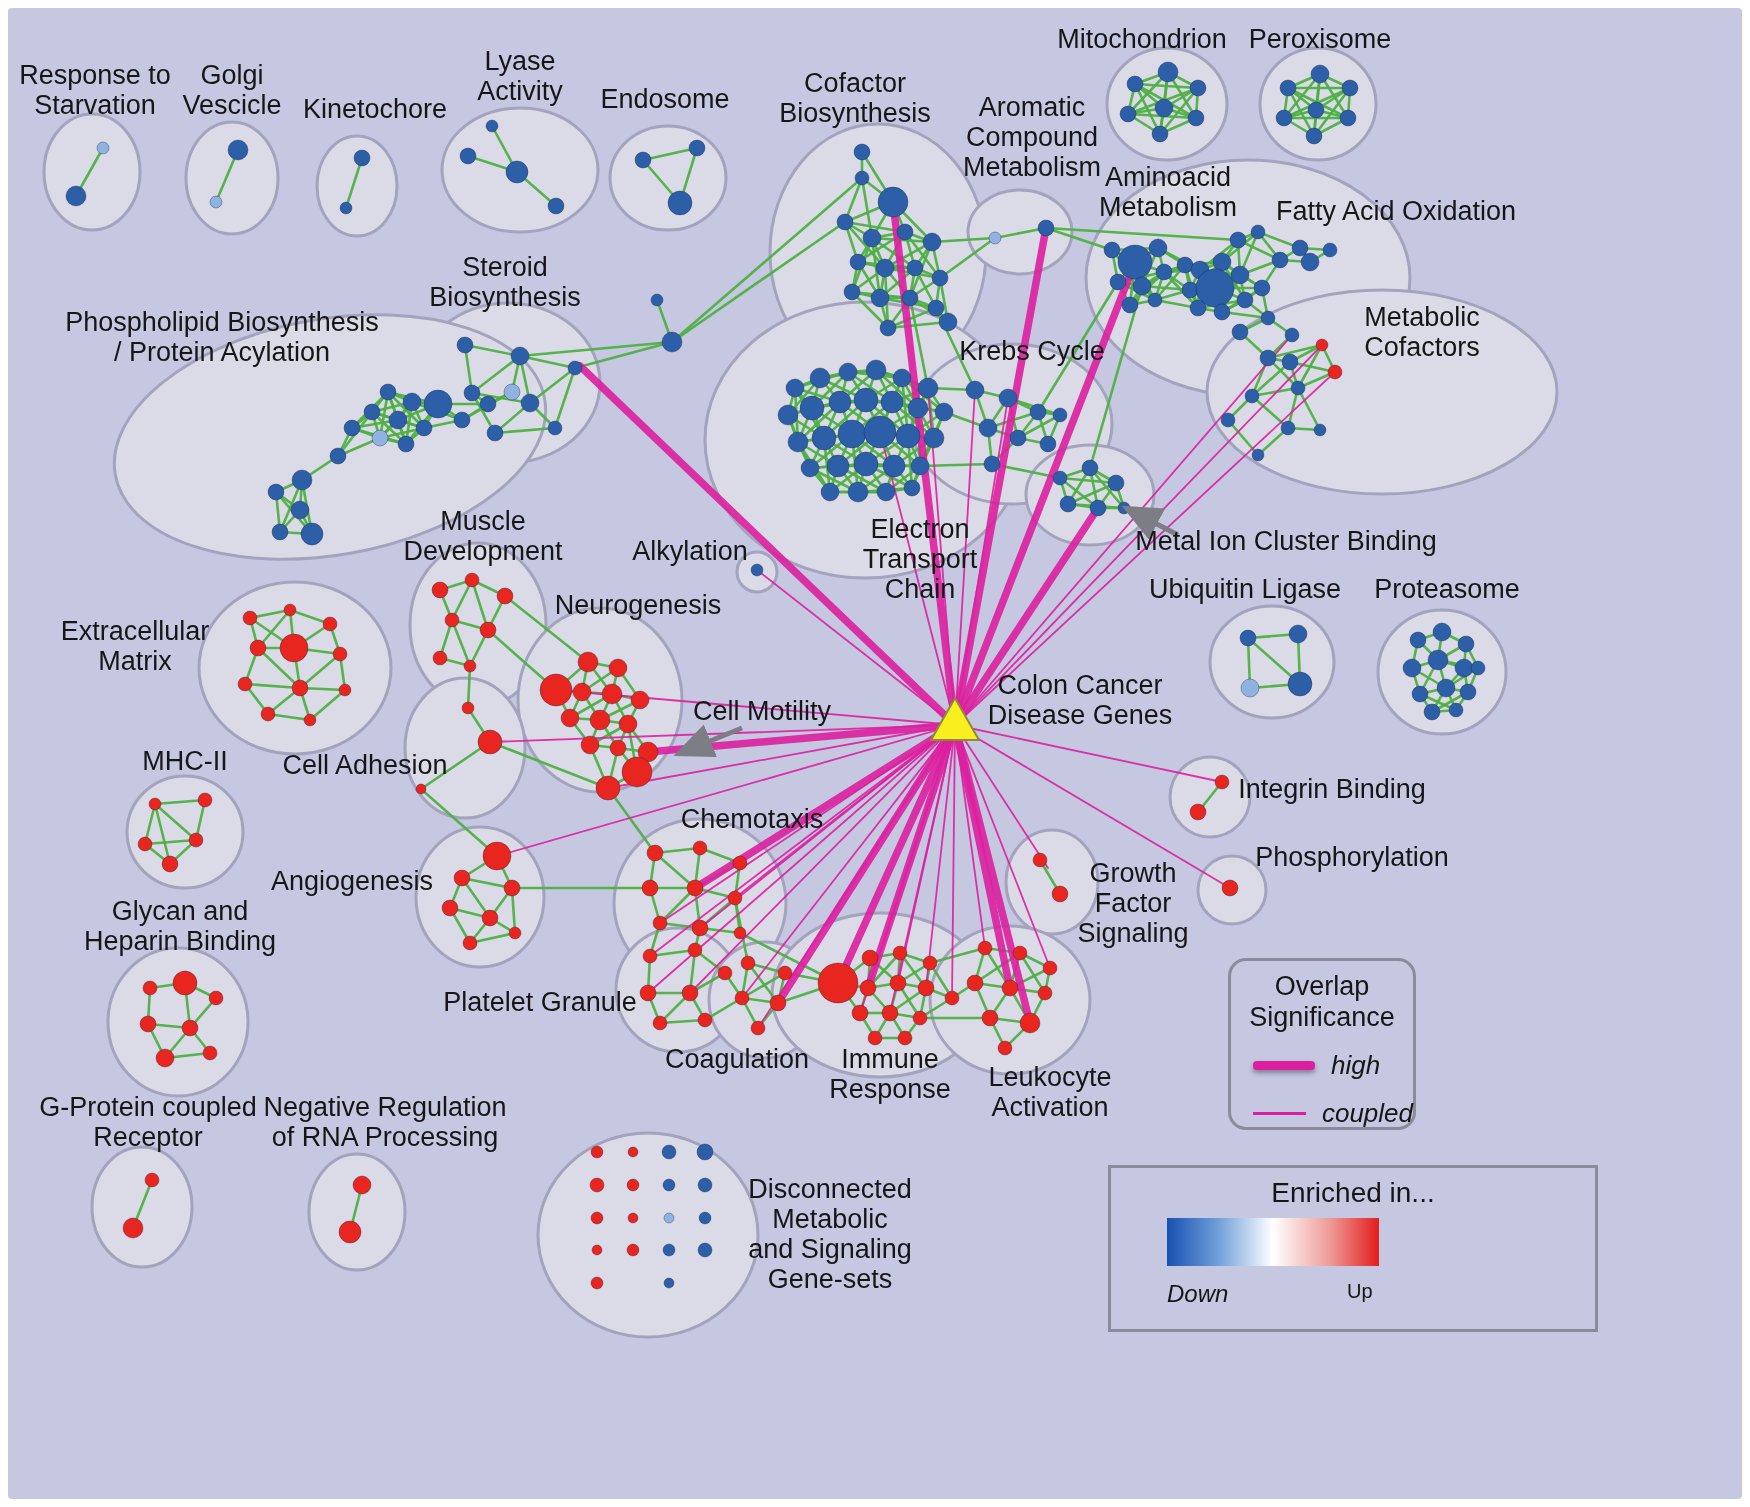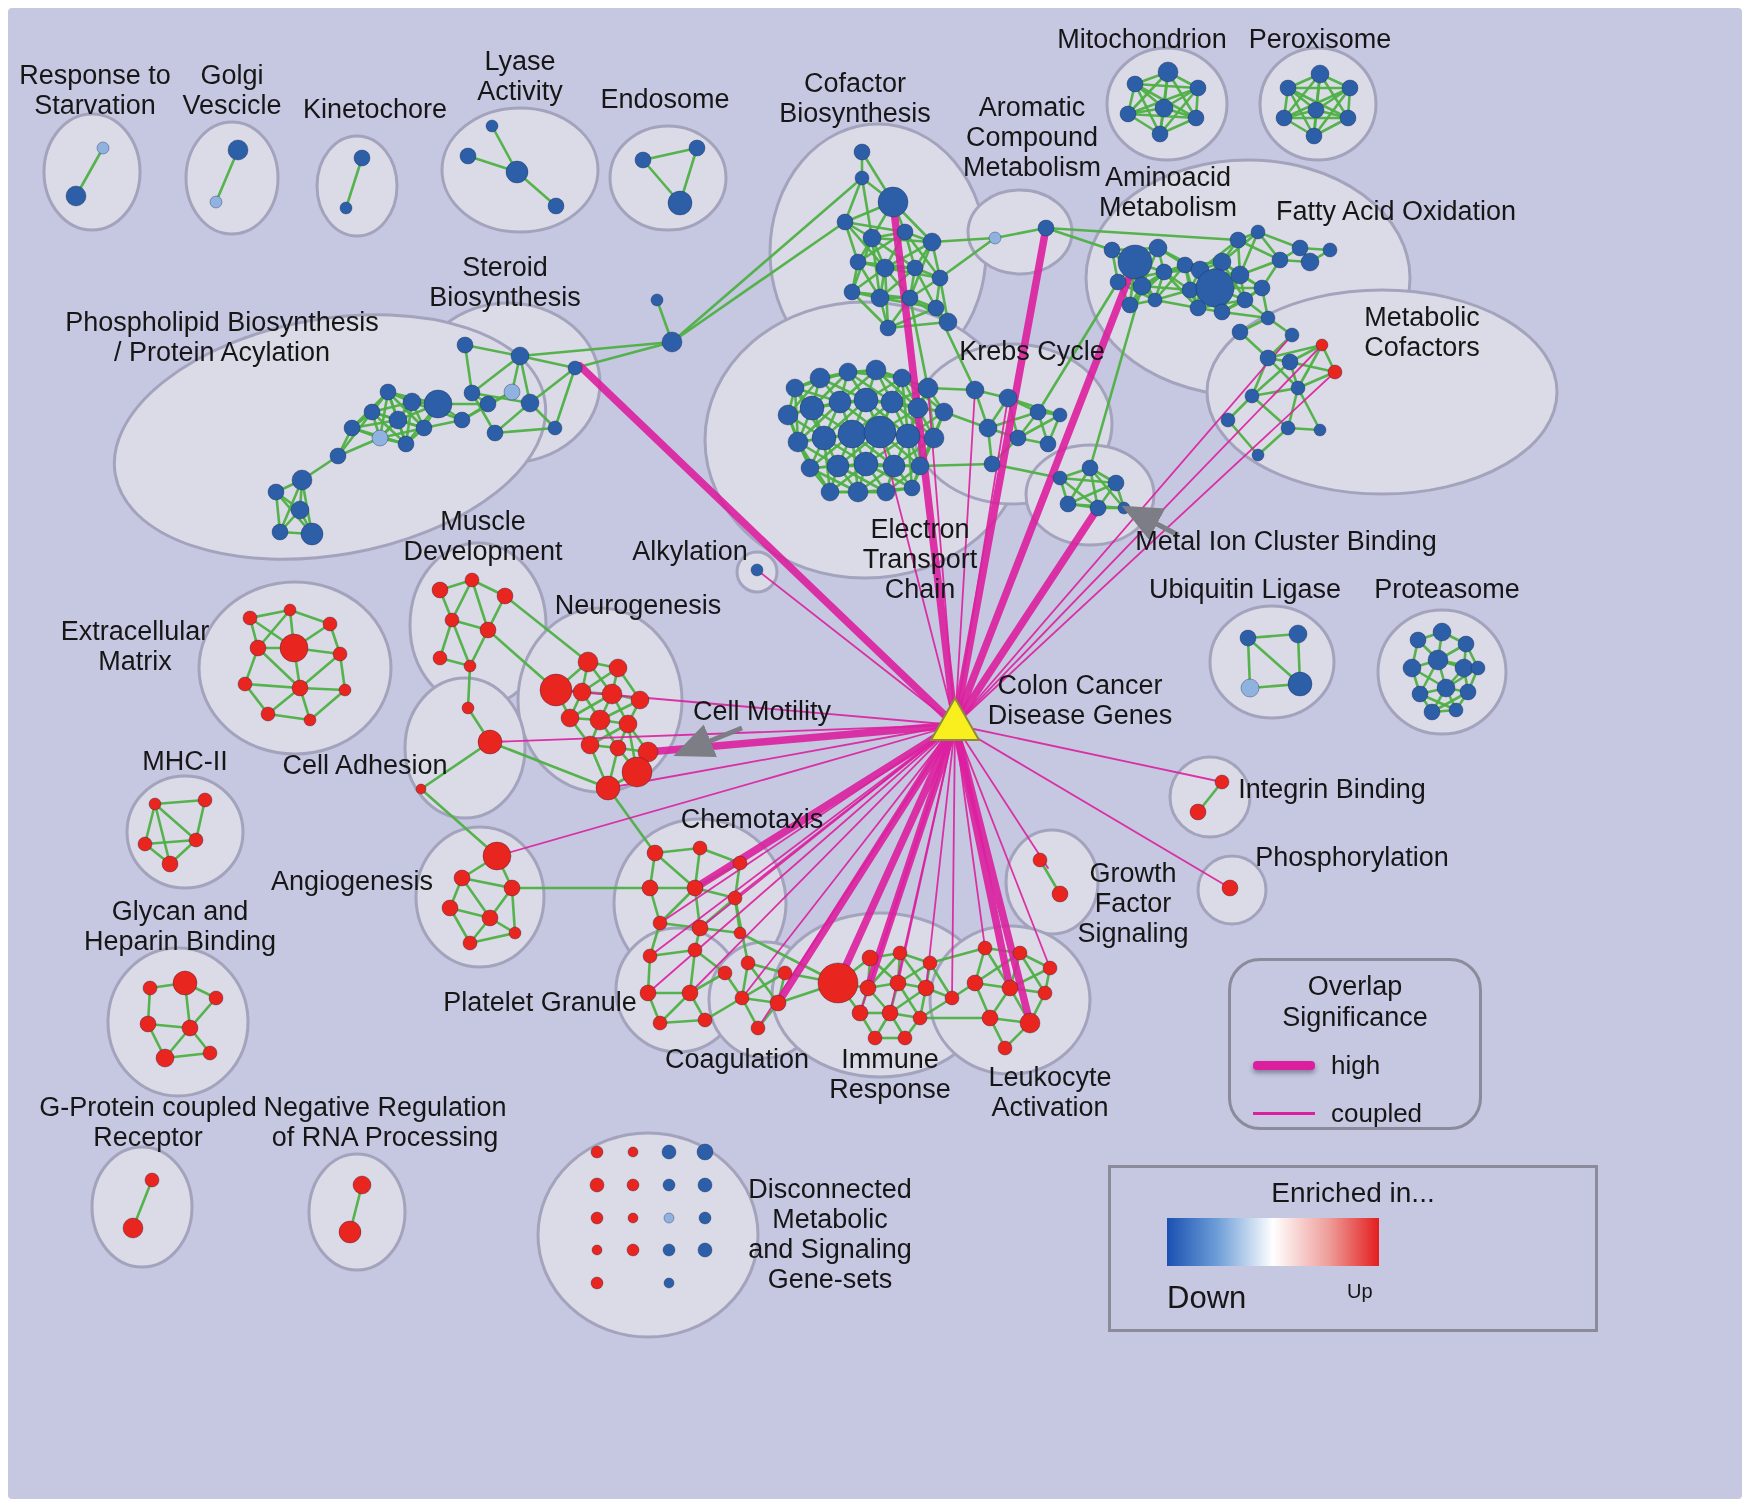--- a/index.html
+++ b/index.html
@@ -1,30 +1,30 @@
 <!DOCTYPE html>
 <html><head>
 <meta charset="utf-8">
 <style>
   html,body{margin:0;padding:0;background:#ffffff;}
   .stage{position:relative;width:1750px;height:1507px;background:#ffffff;font-family:"Liberation Sans",sans-serif;overflow:hidden;}
   .stage svg{position:absolute;left:0;top:0;}
   .pre{white-space:pre-line;}
   .legend-box{position:absolute;box-sizing:border-box;border:3px solid #8b8b9c;color:#161616;}
-  #overlap-legend{left:1228px;top:958px;width:254px;height:172px;border-radius:32px;}
+  #overlap-legend{left:1228px;top:958px;width:188px;height:172px;border-radius:18px;}
   #overlap-legend .lg-title{text-align:center;margin-top:10px;font-size:27px;line-height:31px;}
   .sig-row{display:flex;align-items:center;gap:16px;padding-left:22px;margin-top:17px;}
   .sig-bar-high{width:62px;height:9px;background:#dc1f9e;border-radius:4px;box-shadow:0 3px 5px rgba(40,40,60,.45);}
   .sig-bar-moderate{width:62px;height:3px;background:#dc1f9e;}
-  .sig-label{font-size:26px;}
+  .sig-label{font-size:26px;font-style:italic;}
   #enrich-legend{left:1108px;top:1165px;width:490px;height:167px;}
   #enrich-legend .lg-title{text-align:center;margin-top:9px;font-size:28px;}
   #gradient-bar{position:absolute;left:56px;top:50px;width:212px;height:48px;
     background:linear-gradient(90deg,#1a50b2 0%,#6f9fd8 24%,#ffffff 50%,#ee9f9b 76%,#e31e1e 100%);}
-  #down-label{position:absolute;left:56px;top:112px;font-size:31px;}
+  #down-label{position:absolute;left:56px;top:112px;font-size:24px;font-style:italic;}
   #up-label{position:absolute;left:236px;top:112px;font-size:20px;}
   #enrich-note{position:absolute;left:286px;top:44px;width:146px;text-align:center;font-size:26px;line-height:29px;}
 </style>
 </head>
 <body>
 
 <div class="stage">
   <svg id="net" width="1750" height="1507" viewBox="0 0 1750 1507">
       <defs>
         <marker id="ah" markerWidth="9" markerHeight="8" refX="7" refY="3.5" orient="auto">

